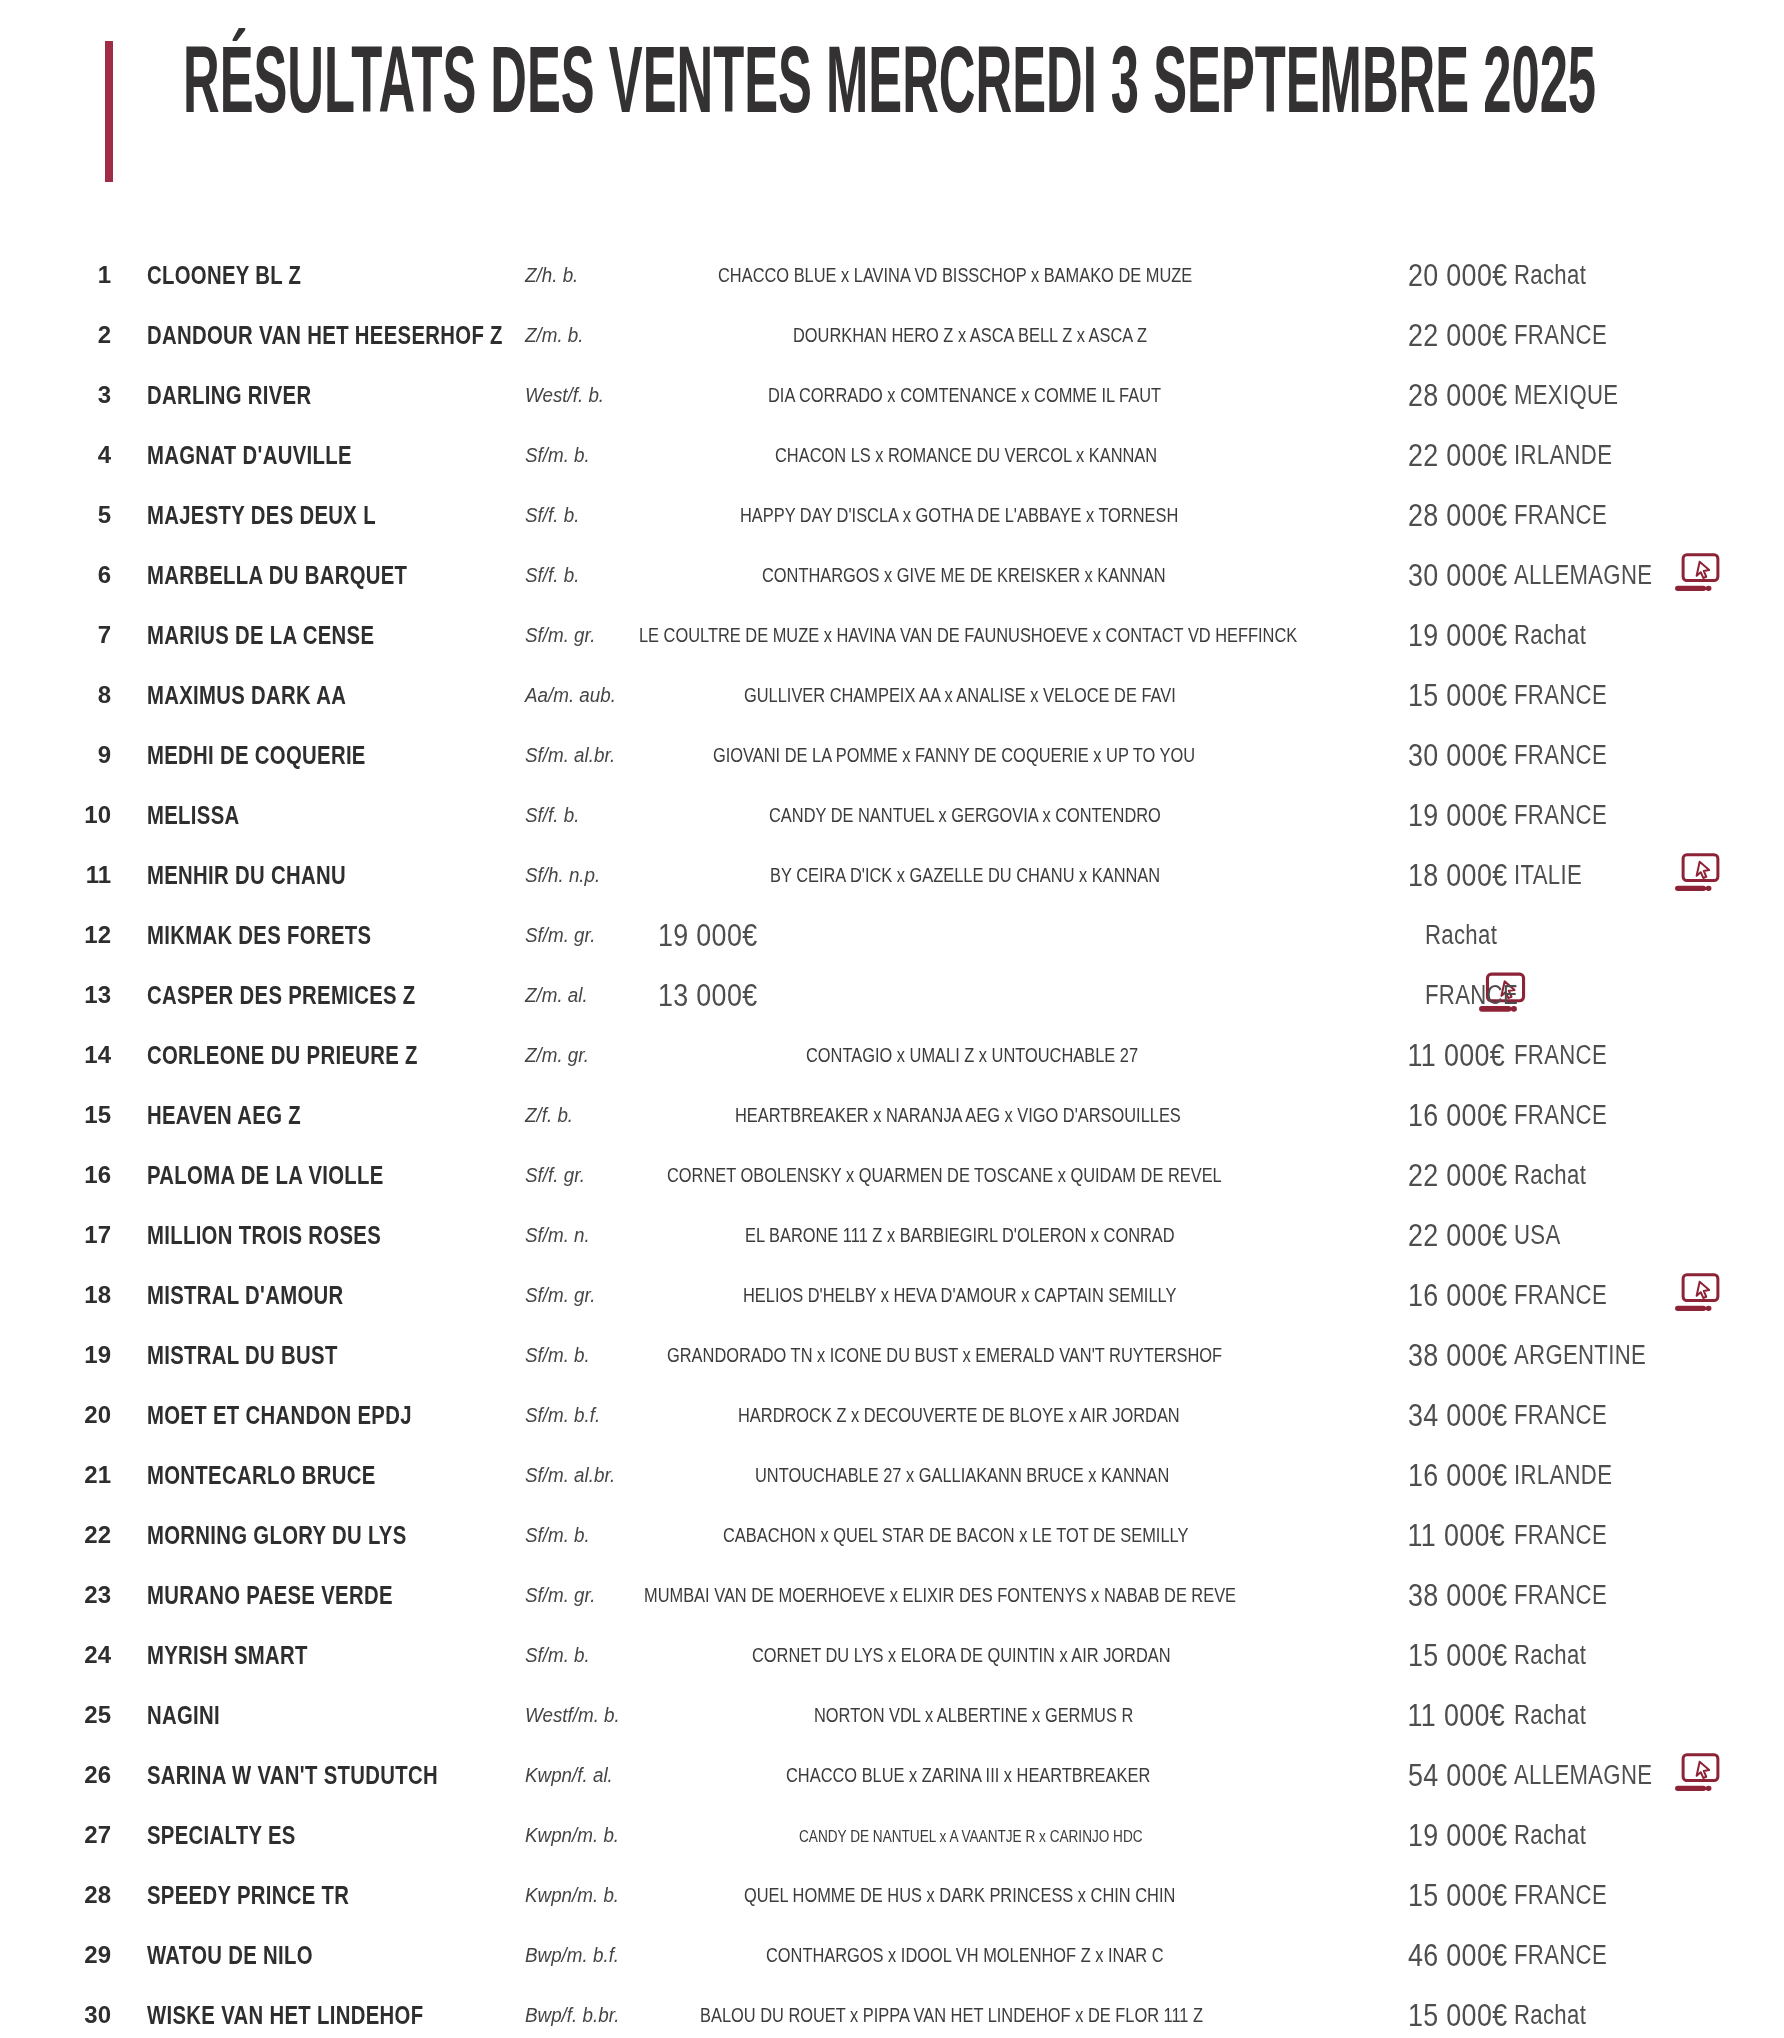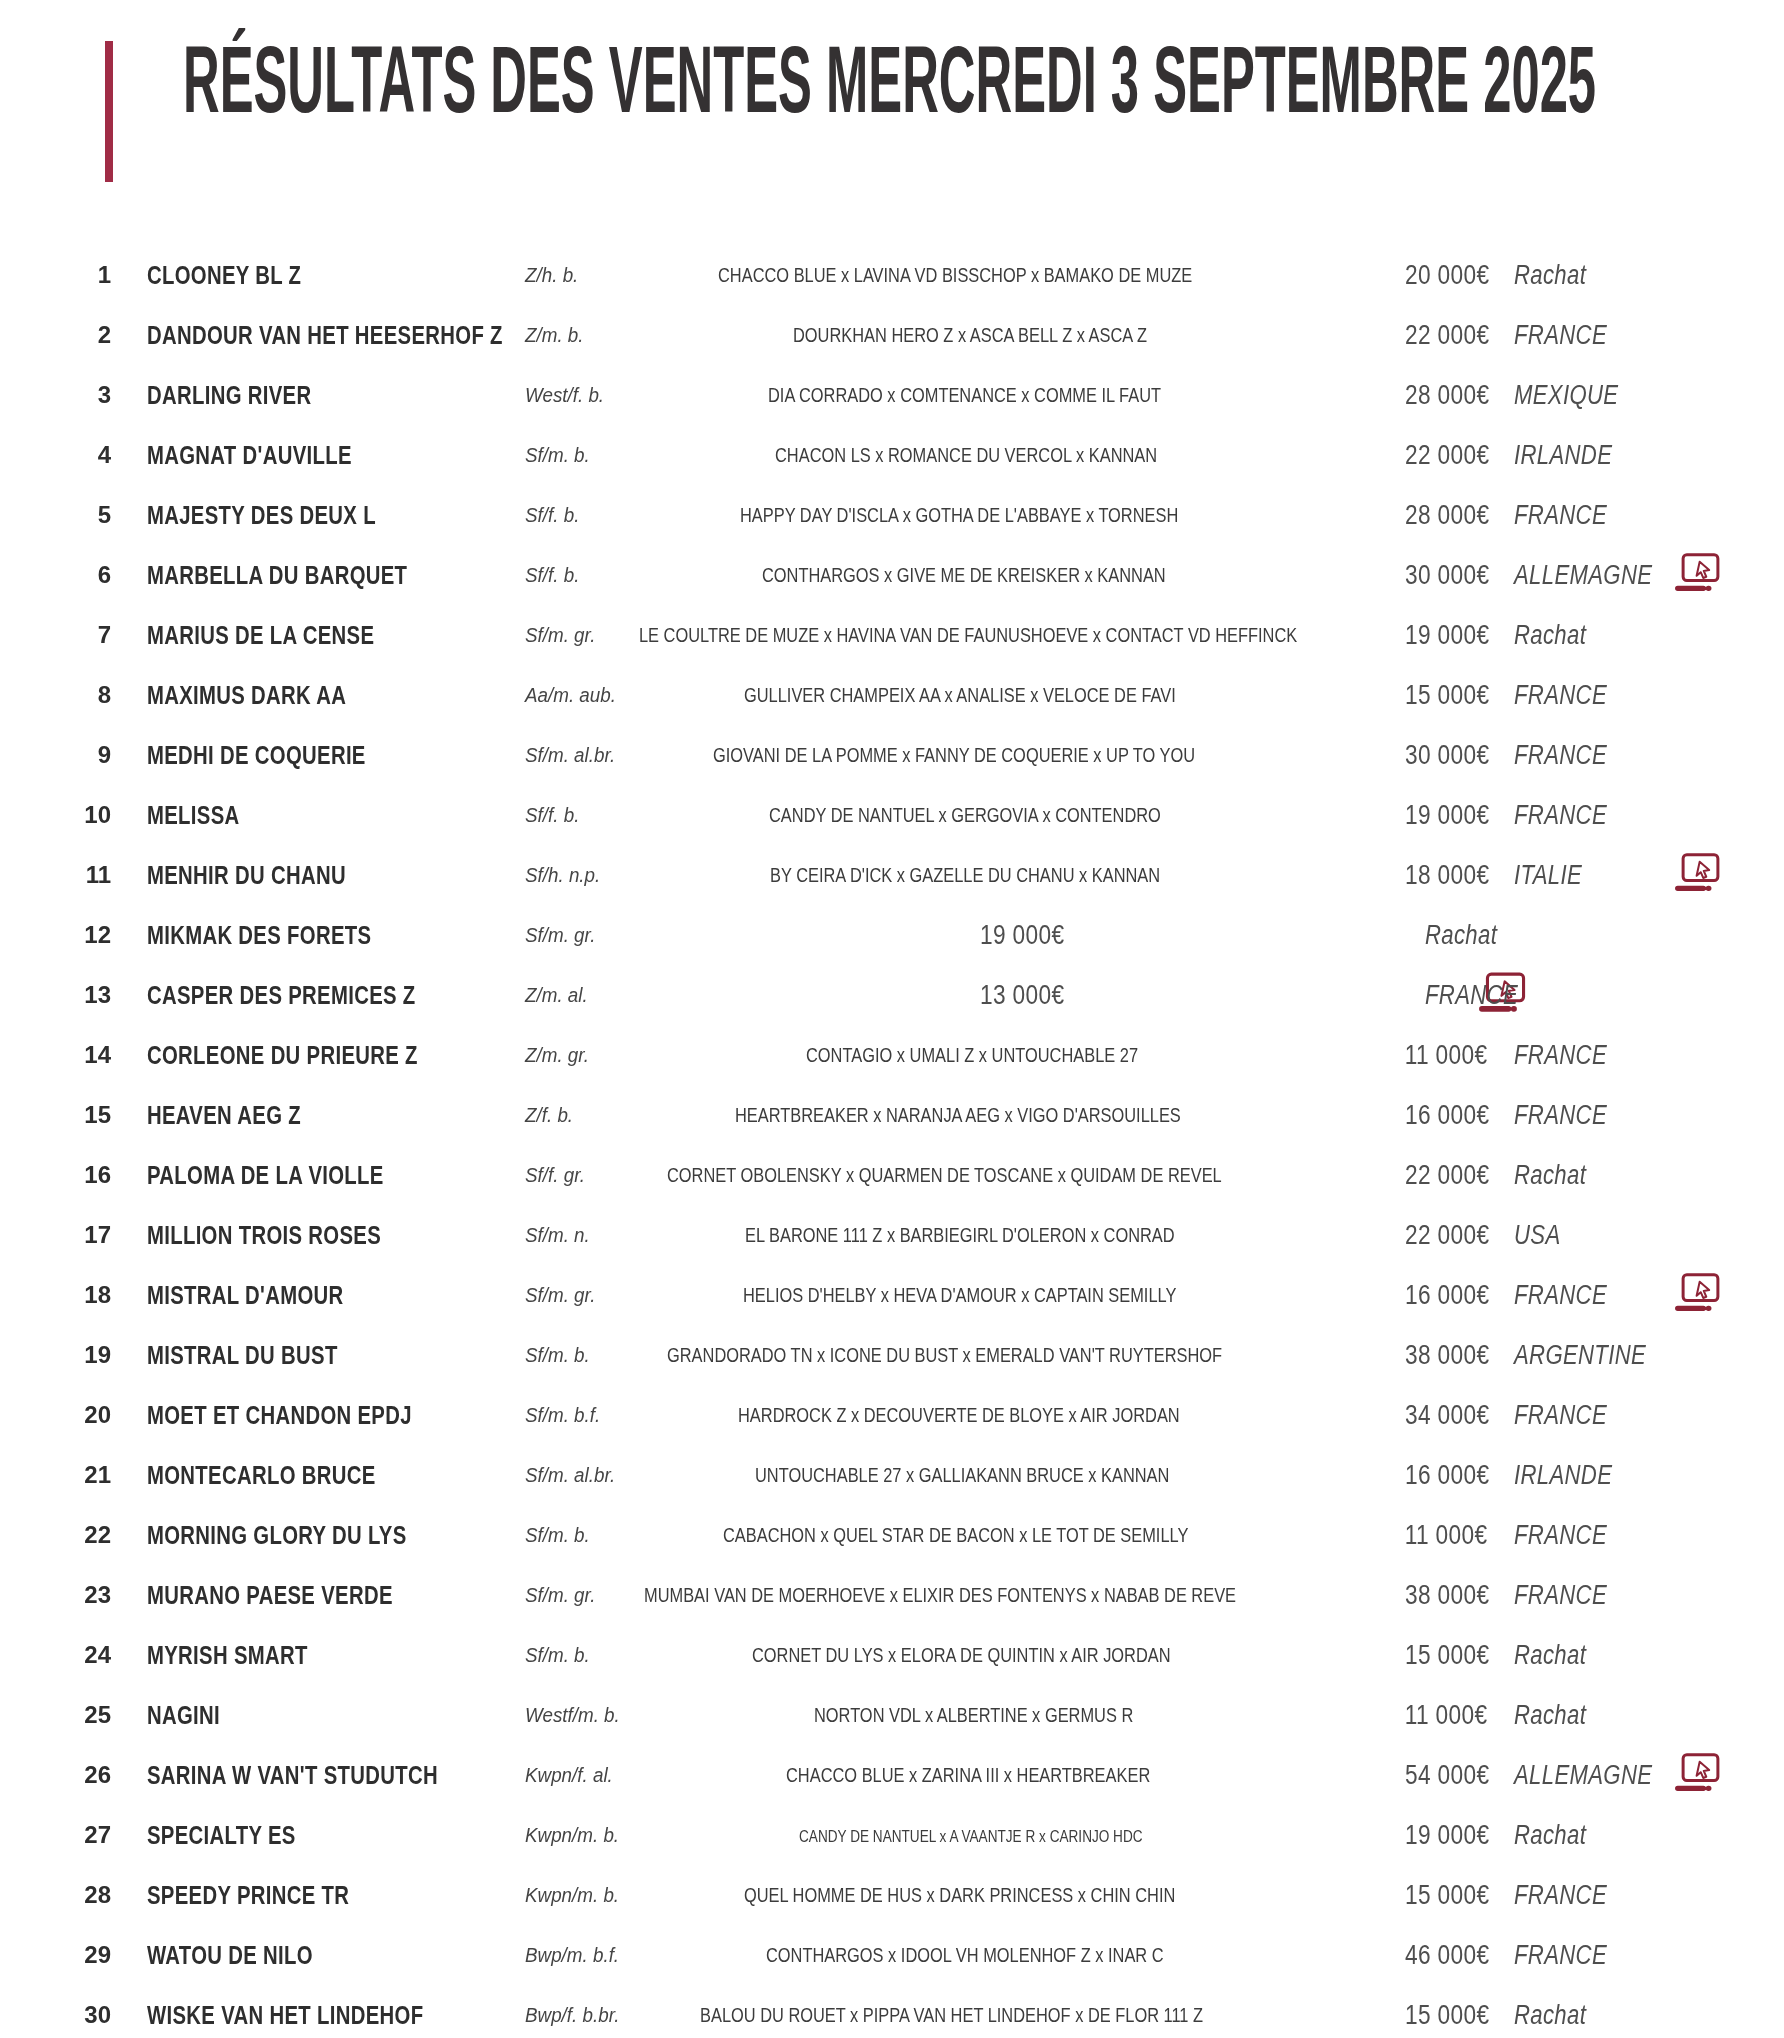--- a/index.html
+++ b/index.html
@@ -34,23 +34,23 @@
   }
   .c{white-space:nowrap;overflow:visible;}
   .num{text-align:right;font-weight:700;font-size:24px;color:var(--dark);}
   .name{padding-left:36px;font-weight:700;font-size:25.4px;color:var(--dark);}
   .name>span{display:inline-block;transform:scaleX(0.80);transform-origin:left center;letter-spacing:0.4px;}
   .code{font-style:italic;font-size:19.6px;color:#454545;}
   .code>span{display:inline-block;transform:scaleX(0.96);transform-origin:left center;}
   .pedigree{font-size:20.5px;color:var(--mid);text-align:center;}
   .pedigree>span{display:inline-block;transform:scaleX(0.80);transform-origin:left center;letter-spacing:0px;}
   .pedigree>span.small{font-size:17px;}
-  .price{text-align:center;font-size:27px;color:var(--gray);font-weight:400;}
+  .price{text-align:left;font-size:32px;color:var(--gray);font-weight:400;}
   .price>span{display:inline-block;transform:scaleX(0.84);transform-origin:right center;letter-spacing:0.4px;}
-  .buyer{padding-left:36px;font-size:27px;color:var(--gray);font-style:italic;}
+  .buyer{padding-left:36px;font-size:27px;color:var(--gray);}
   .buyer>span{display:inline-block;transform:scaleX(0.82);transform-origin:left center;letter-spacing:0.4px;}
   .icon-slot{display:flex;align-items:center;justify-content:flex-start;height:100%;}
   svg.laptop{width:55px;height:44px;margin-top:-3.6px;}
 </style>
 </head>
 <body>
 
 <div>
 
   <header>

